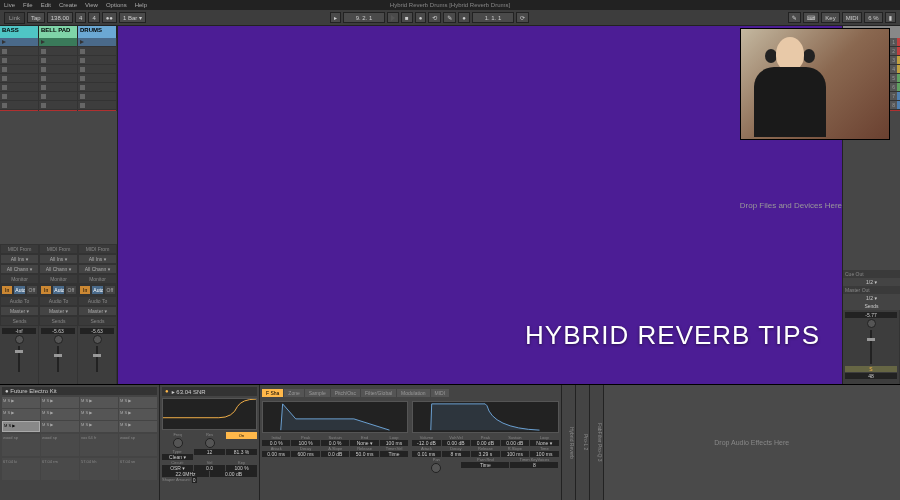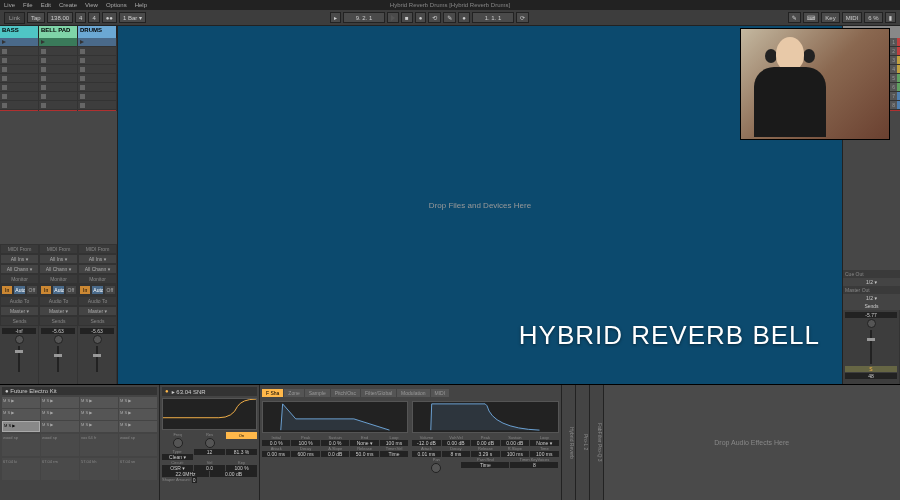--- a/index.html
+++ b/index.html
@@ -11,21 +11,21 @@
 
 
 .toolbar { height:16px; background:#3d3d3d; border-bottom:1px solid #222; display:flex; align-items:center; padding:0 4px; gap:2px; font-size:7px; }
 .tb-cell { background:#4a4a4a; border:1px solid #222; padding:1px 3px; color:#ccc; font-size:6px; display:inline-flex; align-items:center; justify-content:center; height:11px; }
 .tb-right { margin-left:auto; display:flex; gap:2px; }
 .play-btn { width:0; height:0; border-left:4px solid #555; border-top:3px solid transparent; border-bottom:3px solid transparent; }
 
 
 .body { display:flex; height:358px; }
 .left-col { width:118px; background:#474747; border-right:1px solid #222; display:flex; flex-direction:column; }
-.mid-col { flex:1; background:#0c4a6e; position:relative; display:flex; flex-direction:column; }
+.mid-col { flex:1; background:#4c1d95; position:relative; display:flex; flex-direction:column;align-items:flex-end; }
 .right-col { width:58px; background:#474747; border-left:1px solid #222; display:flex; flex-direction:column; }
 
 
 .track-heads { display:flex; height:12px; }
 .track-head { flex:1; font-size:6px; padding:1px 2px; color:#000; font-weight:bold; border-right:1px solid #222; }
 .t1 { background:#4fc5c5; } .t2 { background:#7fd4a8; } .t3 { background:#6ba8d4; }
 .master-head { height:12px; background:#888; font-size:6px; padding:1px 2px; color:#222; font-weight:bold; }
 
 
 .slots { display:flex; }
@@ -634,21 +634,21 @@
       </div>
     </div>
 
     <div class="fx-strip">Hybrid Reverb</div>
     <div class="fx-strip">Pro-L 2</div>
     <div class="fx-strip">FabFilter Pro-Q 3</div>
     <div class="fx-drop">Drop Audio Effects Here</div>
   </div>
 </div>
 
-<div class="overlay-title">HYBRID REVERB BELL</div>
+<div class="overlay-title">HYBRID REVERB TIPS</div>
 
 <div class="webcam">
   <div class="room-bg"></div>
   <div class="person">
     <div class="ears"></div>
     <div class="head"></div>
     <div class="shirt"></div>
   </div>
 </div>
 

